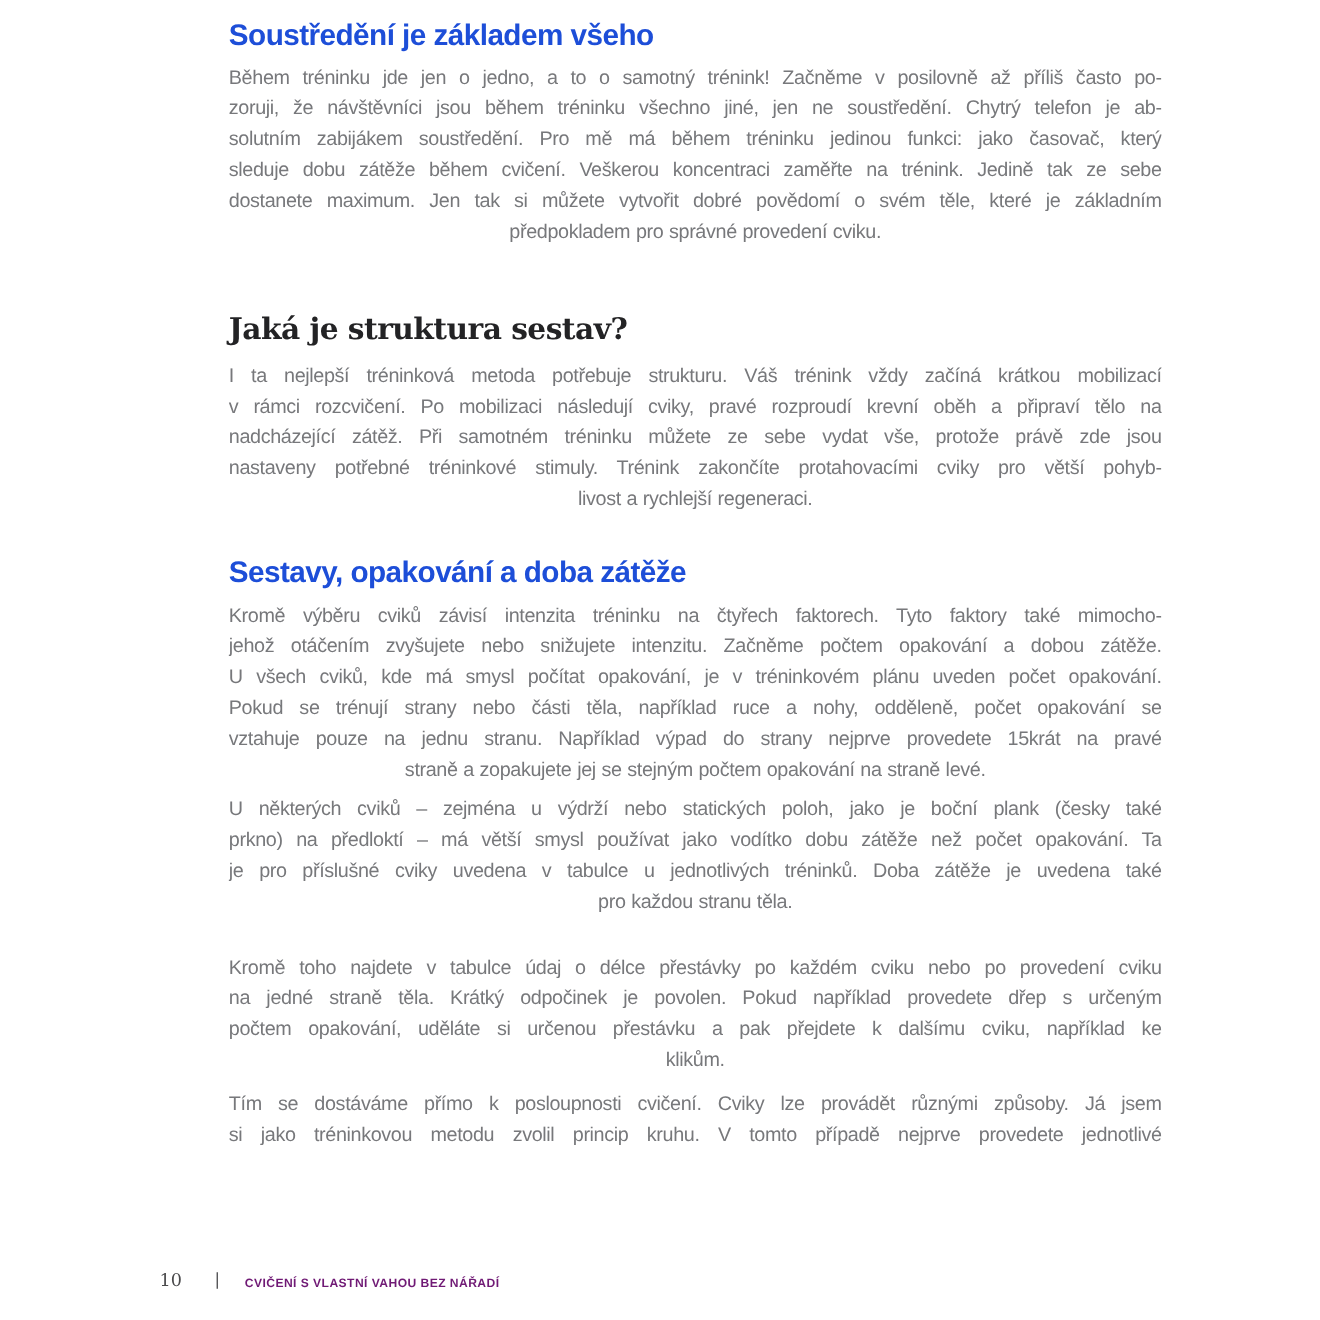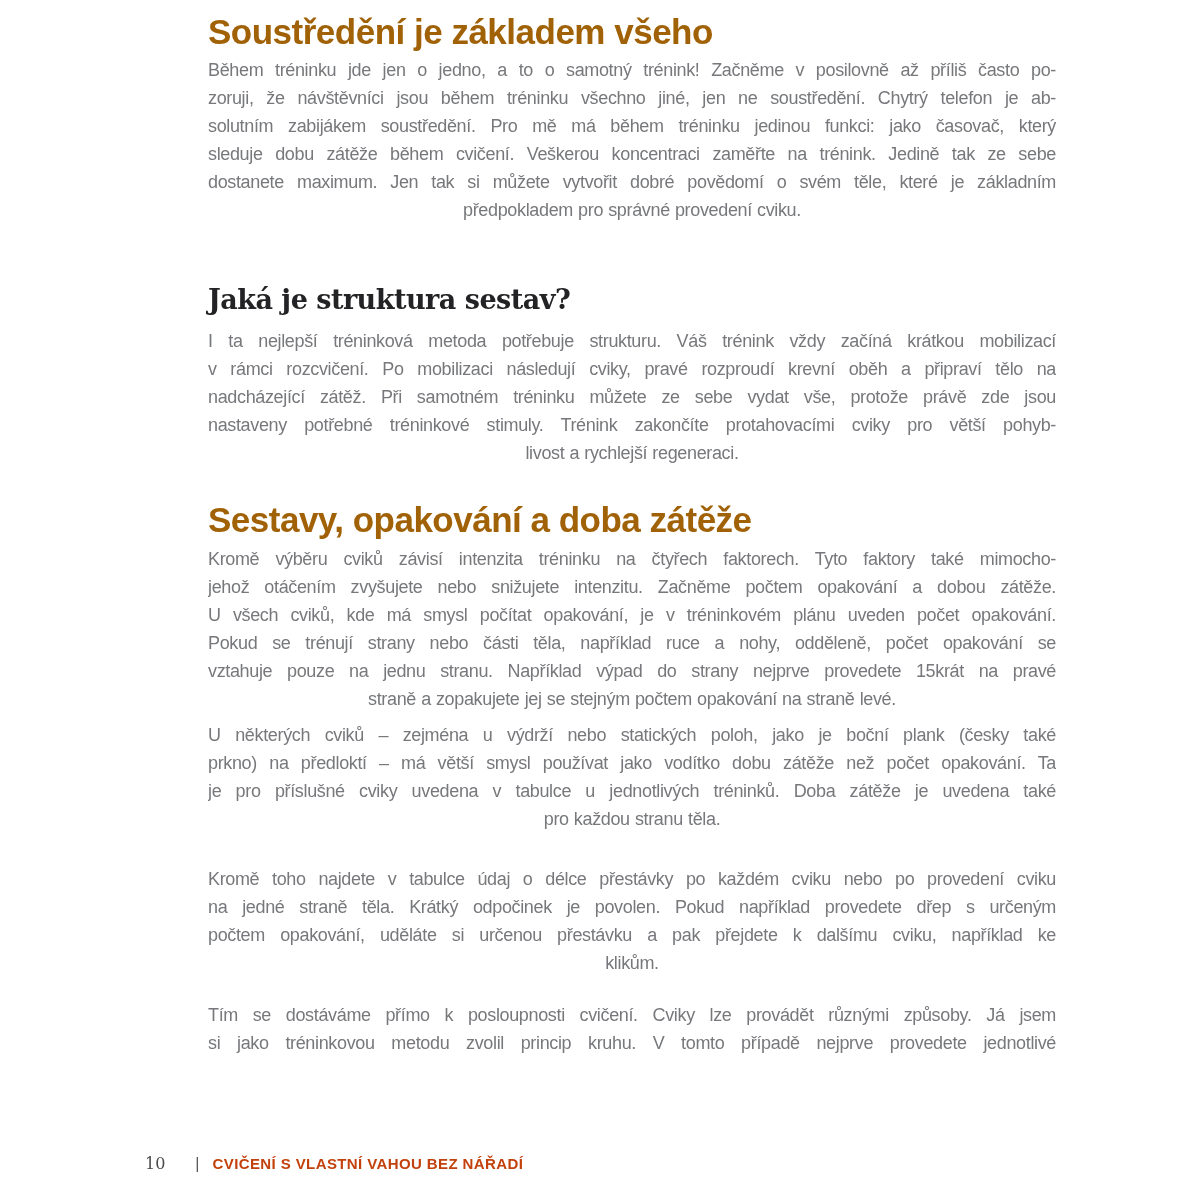--- a/index.html
+++ b/index.html
@@ -13,24 +13,24 @@
   }
   .content {
     position: absolute;
     left: 208px;
     top: 0;
     width: 848px;
   }
   .h-sans {
     font-family: "Liberation Sans", sans-serif;
     font-weight: 700;
-    font-size: 35px;
+    font-size: 27px;
     line-height: 34px;
     letter-spacing: -0.5px;
-    color: #a16207;
+    color: #1d4ed8;
   }
   .h-serif {
     font-family: "DejaVu Serif", serif;
     font-weight: 700;
     font-size: 27px;
     line-height: 48px;
     letter-spacing: -0.5px;
     color: #232325;
   }
   .para { margin: 0; }
@@ -48,46 +48,46 @@
 
   
   .content > :nth-child(1) { margin-top: 15px; }  
   .content > :nth-child(2) { margin-top: 7px;  }  
   .content > :nth-child(3) { margin-top: 52px; }  
   .content > :nth-child(4) { margin-top: 3px;  }  
   .content > :nth-child(5) { margin-top: 36px; }  
   .content > :nth-child(6) { margin-top: 8px;  }  
   .content > :nth-child(7) { margin-top: 8px; }  
   .content > :nth-child(8) { margin-top: 32px; }  
-  .content > :nth-child(9) { margin-top: 24px; }  
+  .content > :nth-child(9) { margin-top: 12px; }  
 
   .footer {
     position: absolute;
     left: 145px;
     top: 1154px;
     display: flex;
-    align-items: center;
+    align-items: flex-end;
   }
   .footer .pagenum {
     font-family: "DejaVu Serif", serif;
     font-size: 16px;
     color: #4a4a4c;
   }
   .footer .sep {
     margin-left: 30px;
     font-size: 16px;
     font-weight: 400;
     color: #58585a;
   }
   .footer .running-title {
-    margin-left: 13px;
-    font-size: 15px;
+    margin-left: 23px;
+    font-size: 11px;
     font-weight: 700;
     letter-spacing: 0.4px;
-    color: #c2410c;
+    color: #701a75;
   }
 </style>
 </head>
 <body>
 
 <div class="page">
   <div class="content" id="content">
       <div class="h-sans">Soustředění je základem všeho</div>
       <div class="para">
         <div class="ln ln-just">Během tréninku jde jen o jedno, a to o samotný trénink! Začněme v posilovně až příliš často po-</div>

